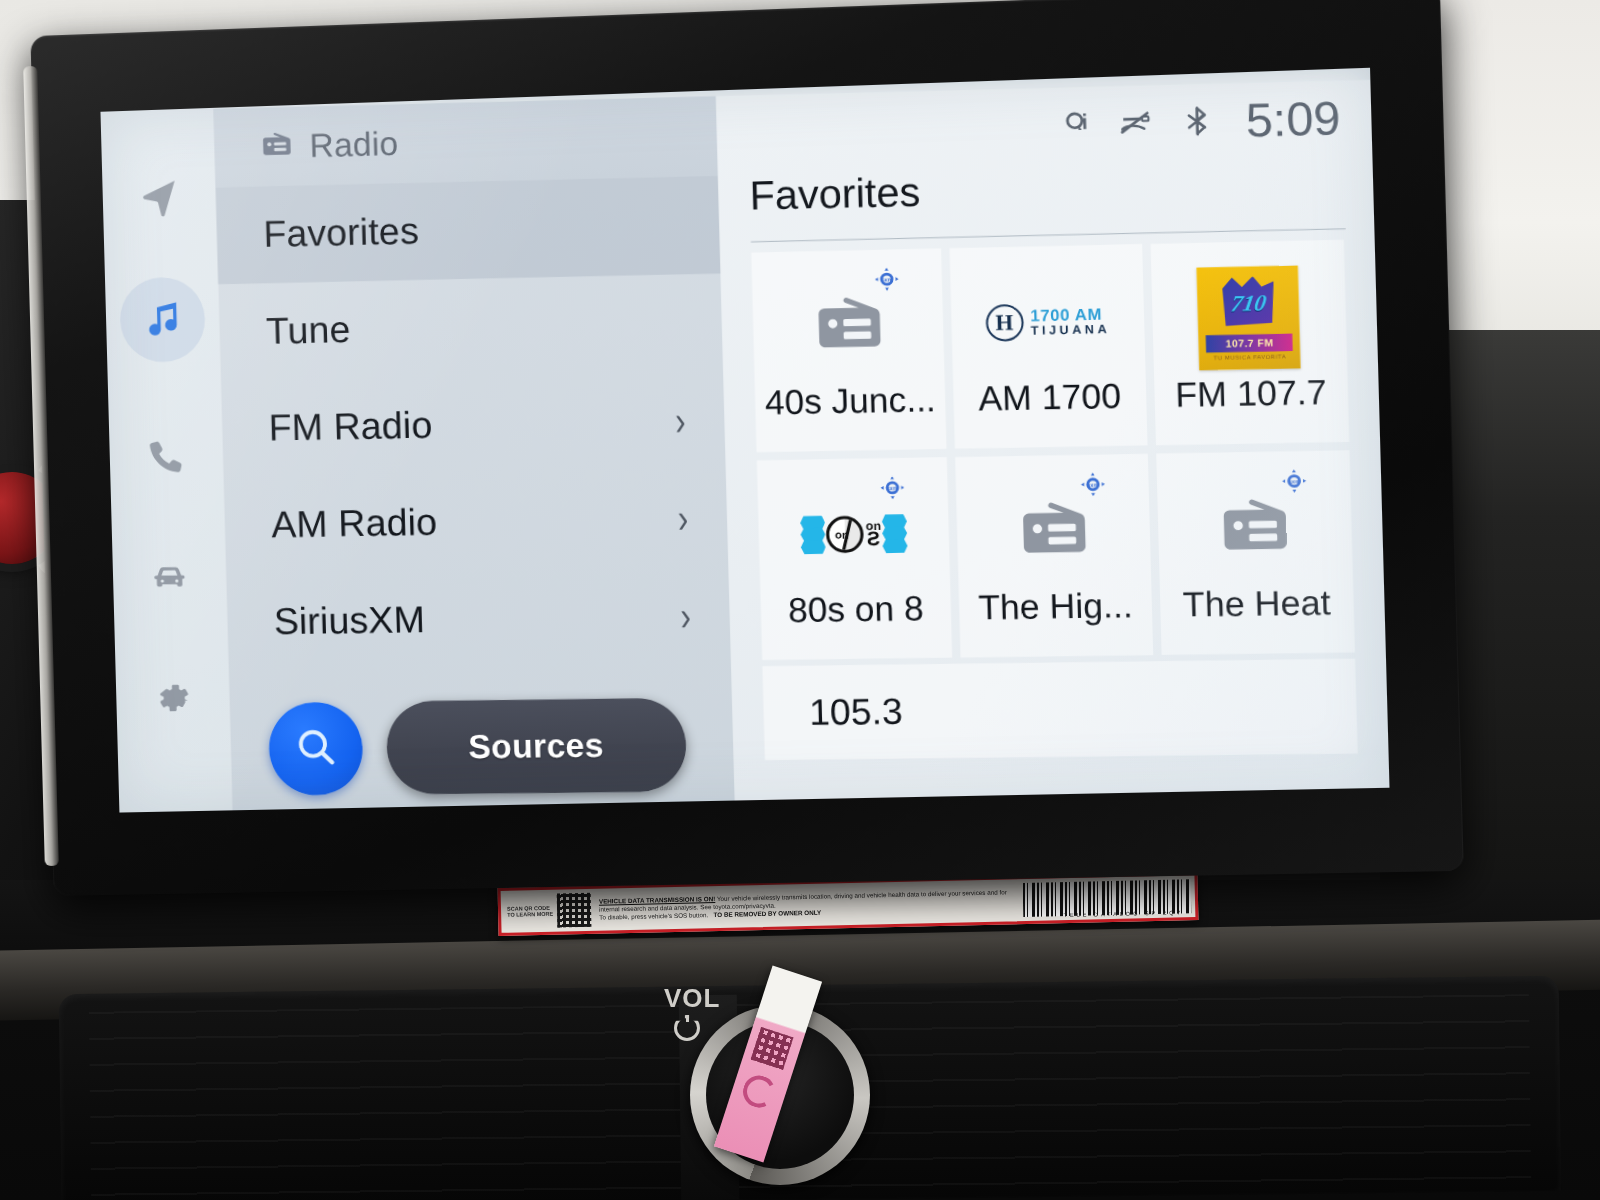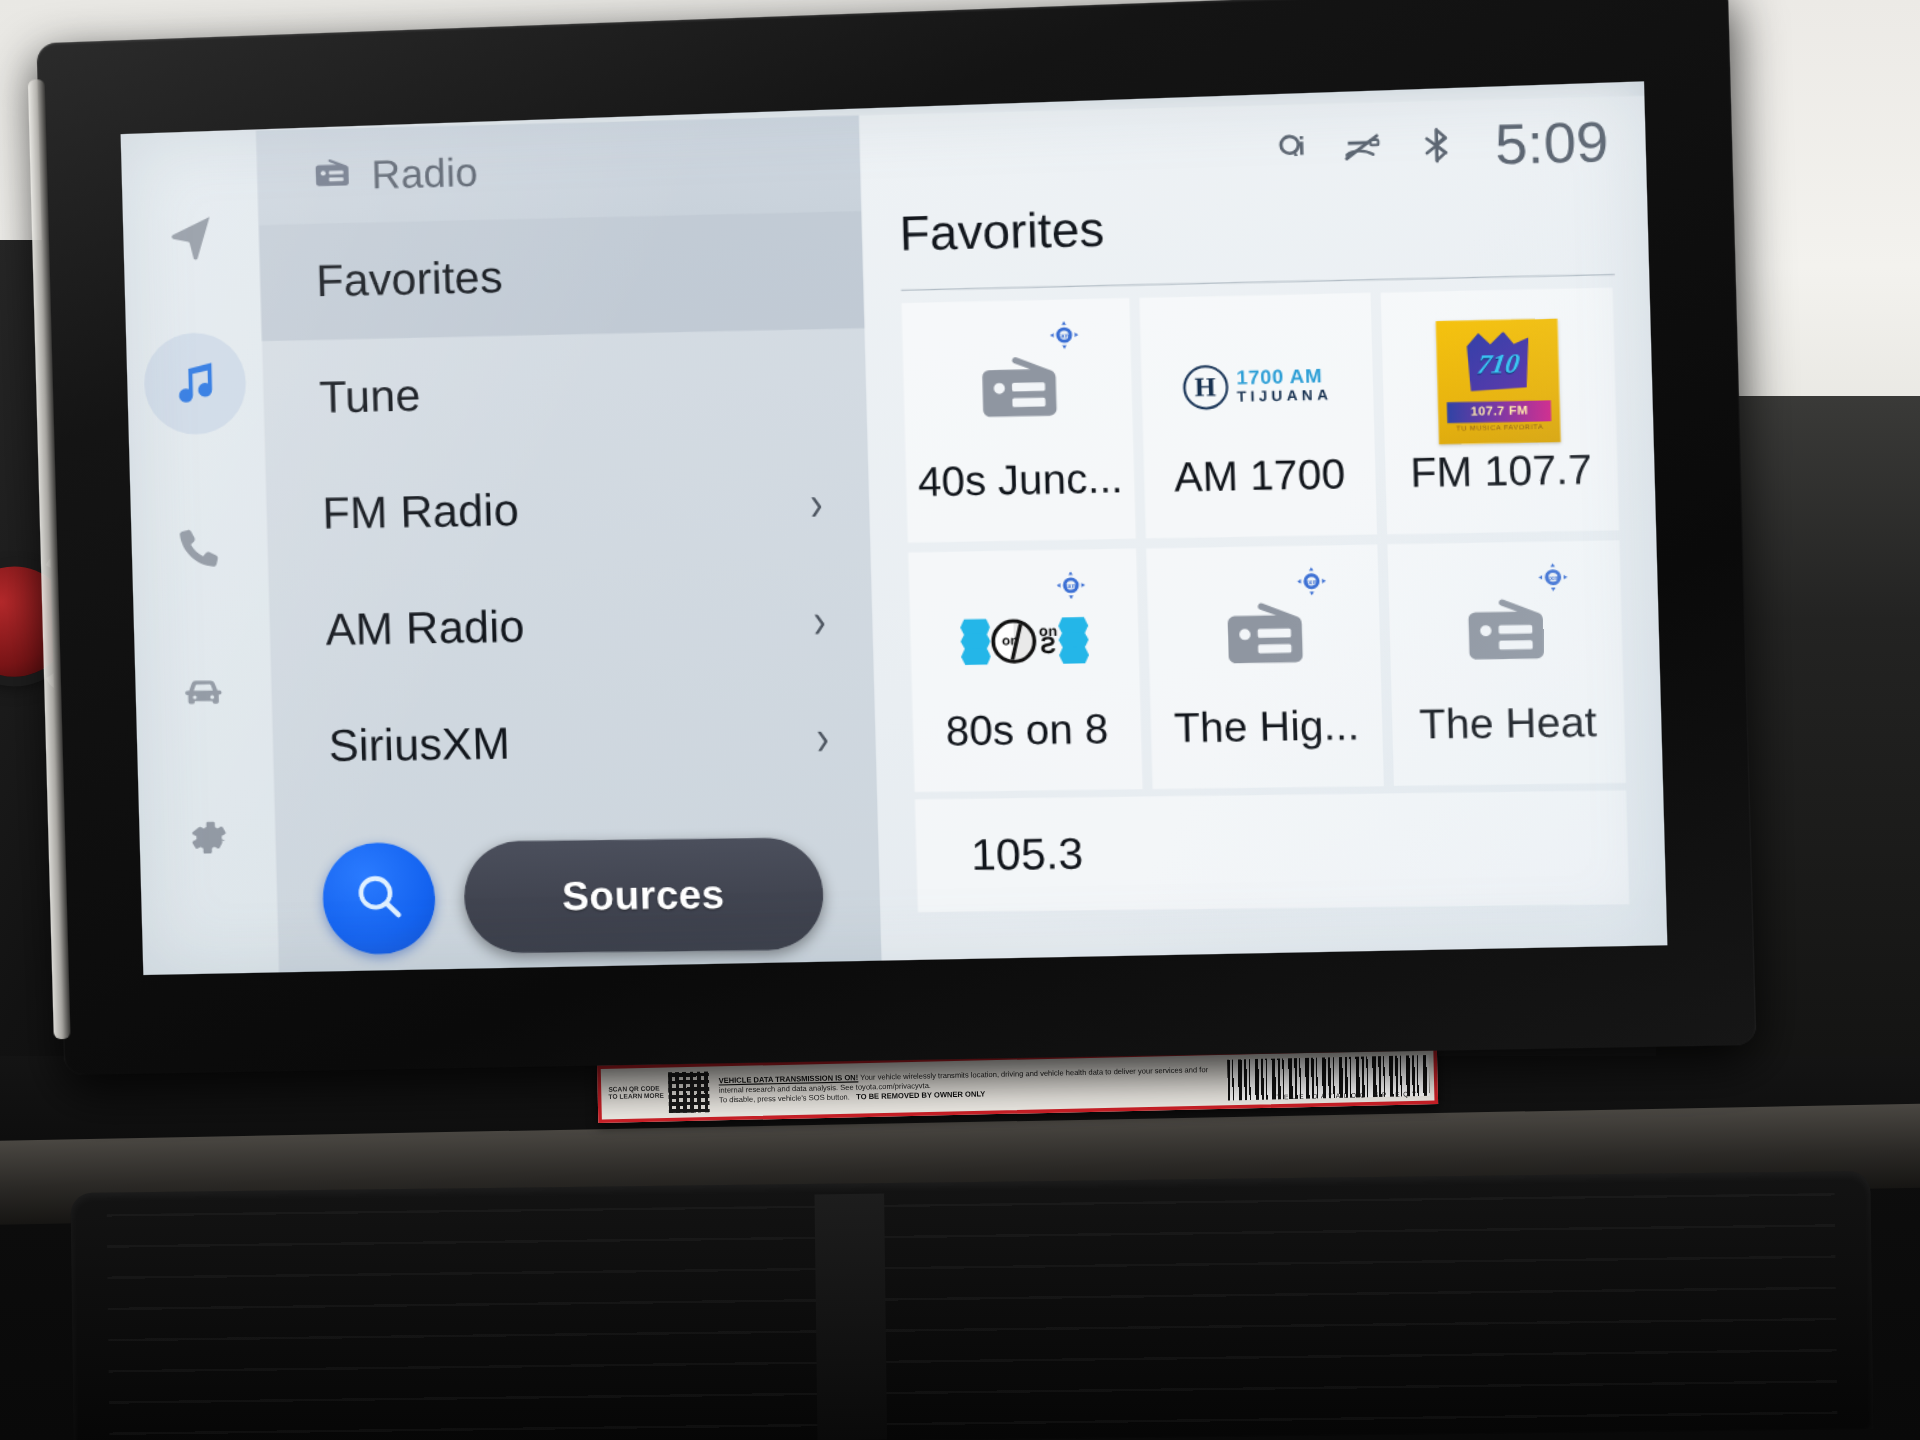--- a/index.html
+++ b/index.html
@@ -420,20 +420,30 @@
     <div class="sticker-text">
       <div><b><u>VEHICLE DATA TRANSMISSION IS ON!</u></b>
         <span>Your vehicle wirelessly transmits location, driving and vehicle health data to deliver your services and for internal research and data analysis. See toyota.com/privacyvta.</span></div>
       <div><span>To disable, press vehicle's SOS button.</span>
         &nbsp;&nbsp;<b>TO BE REMOVED BY OWNER ONLY</b></div>
     </div>
     <div class="sticker-bars"></div>
     <div class="sticker-bars-label">TELE   DATALOG   SP EQY</div>
   </div>
 
+  <div class="vol-knob-wrap">
+    <div class="vol-ring"></div>
+    <div class="vol-face"></div>
+    <div class="vol-label">VOL</div>
+    <div class="vol-power"></div>
+    <div class="vol-tag">
+      <div class="vol-tag-qr"></div>
+      <div class="vol-tag-g"></div>
+    </div>
+  </div>
 
   <div id="headunit">
     <div class="bezel"></div>
     <div class="bezel-edge-left"></div>
 
     <div class="screen">
       <div class="screen-inner">
 
         <div class="rail">
 

